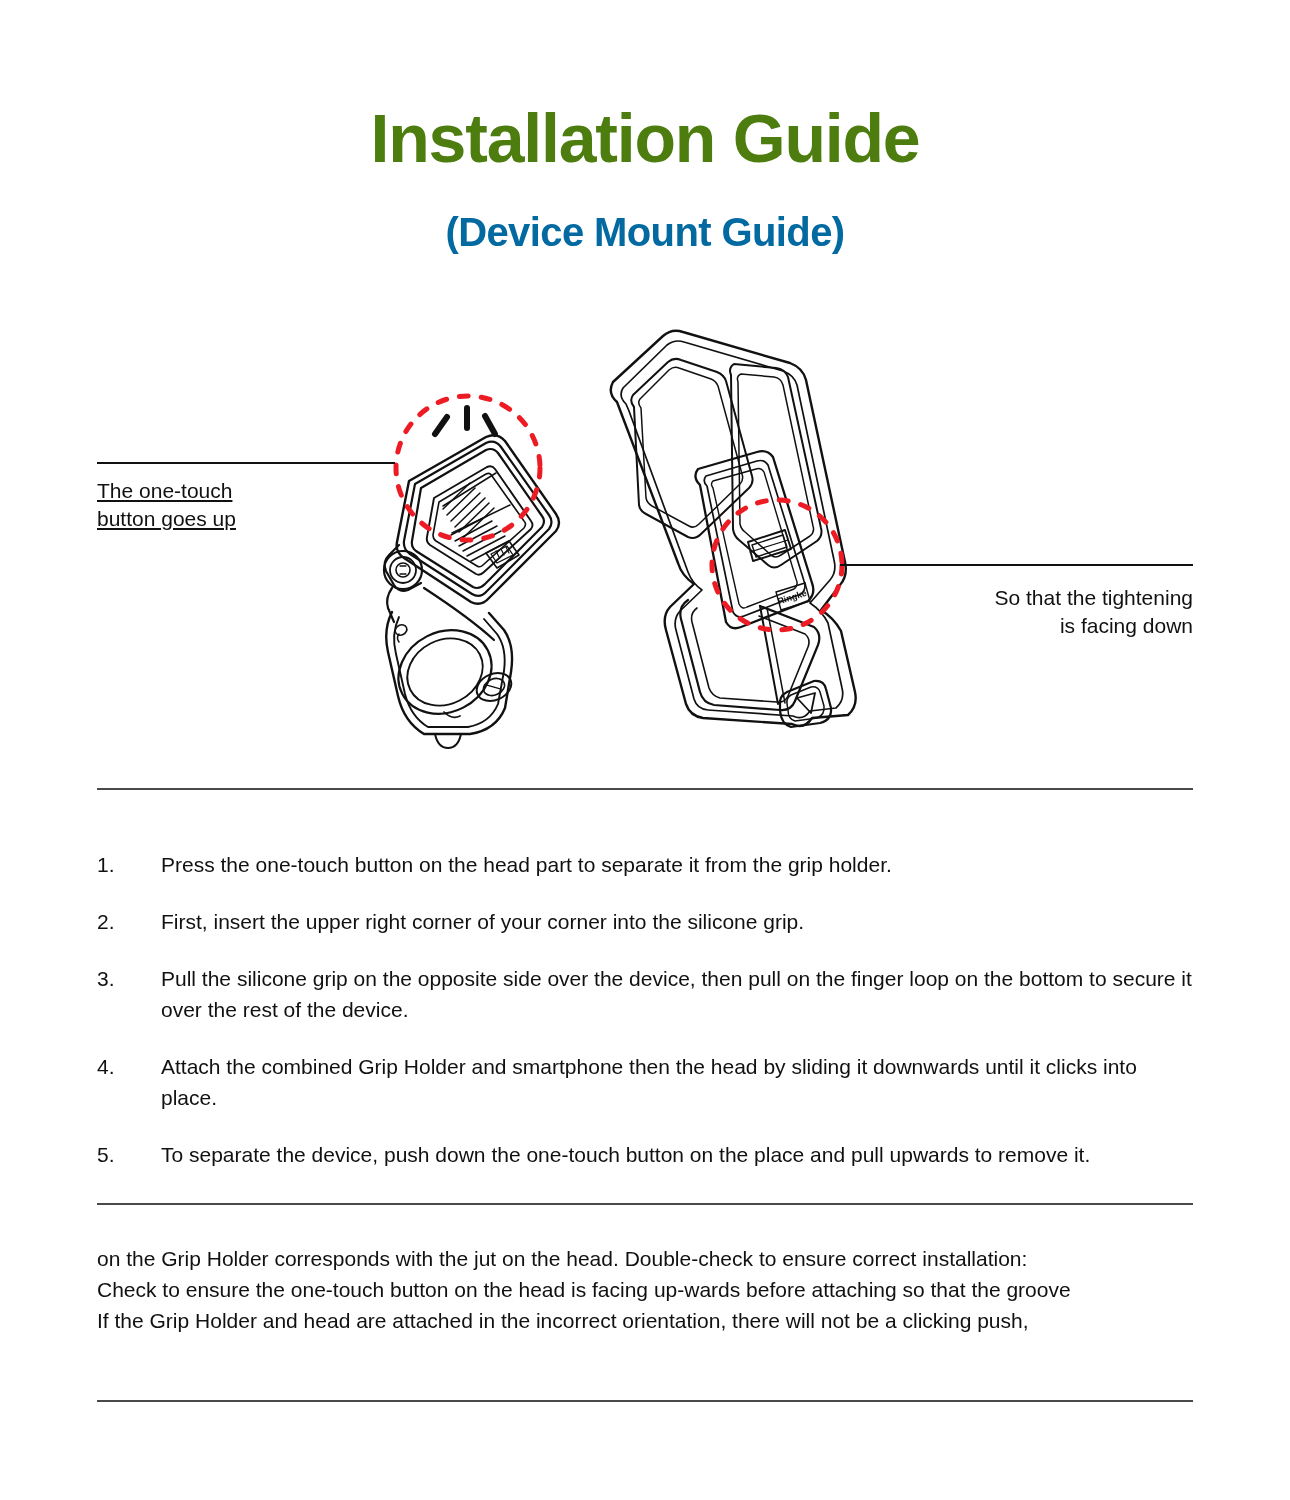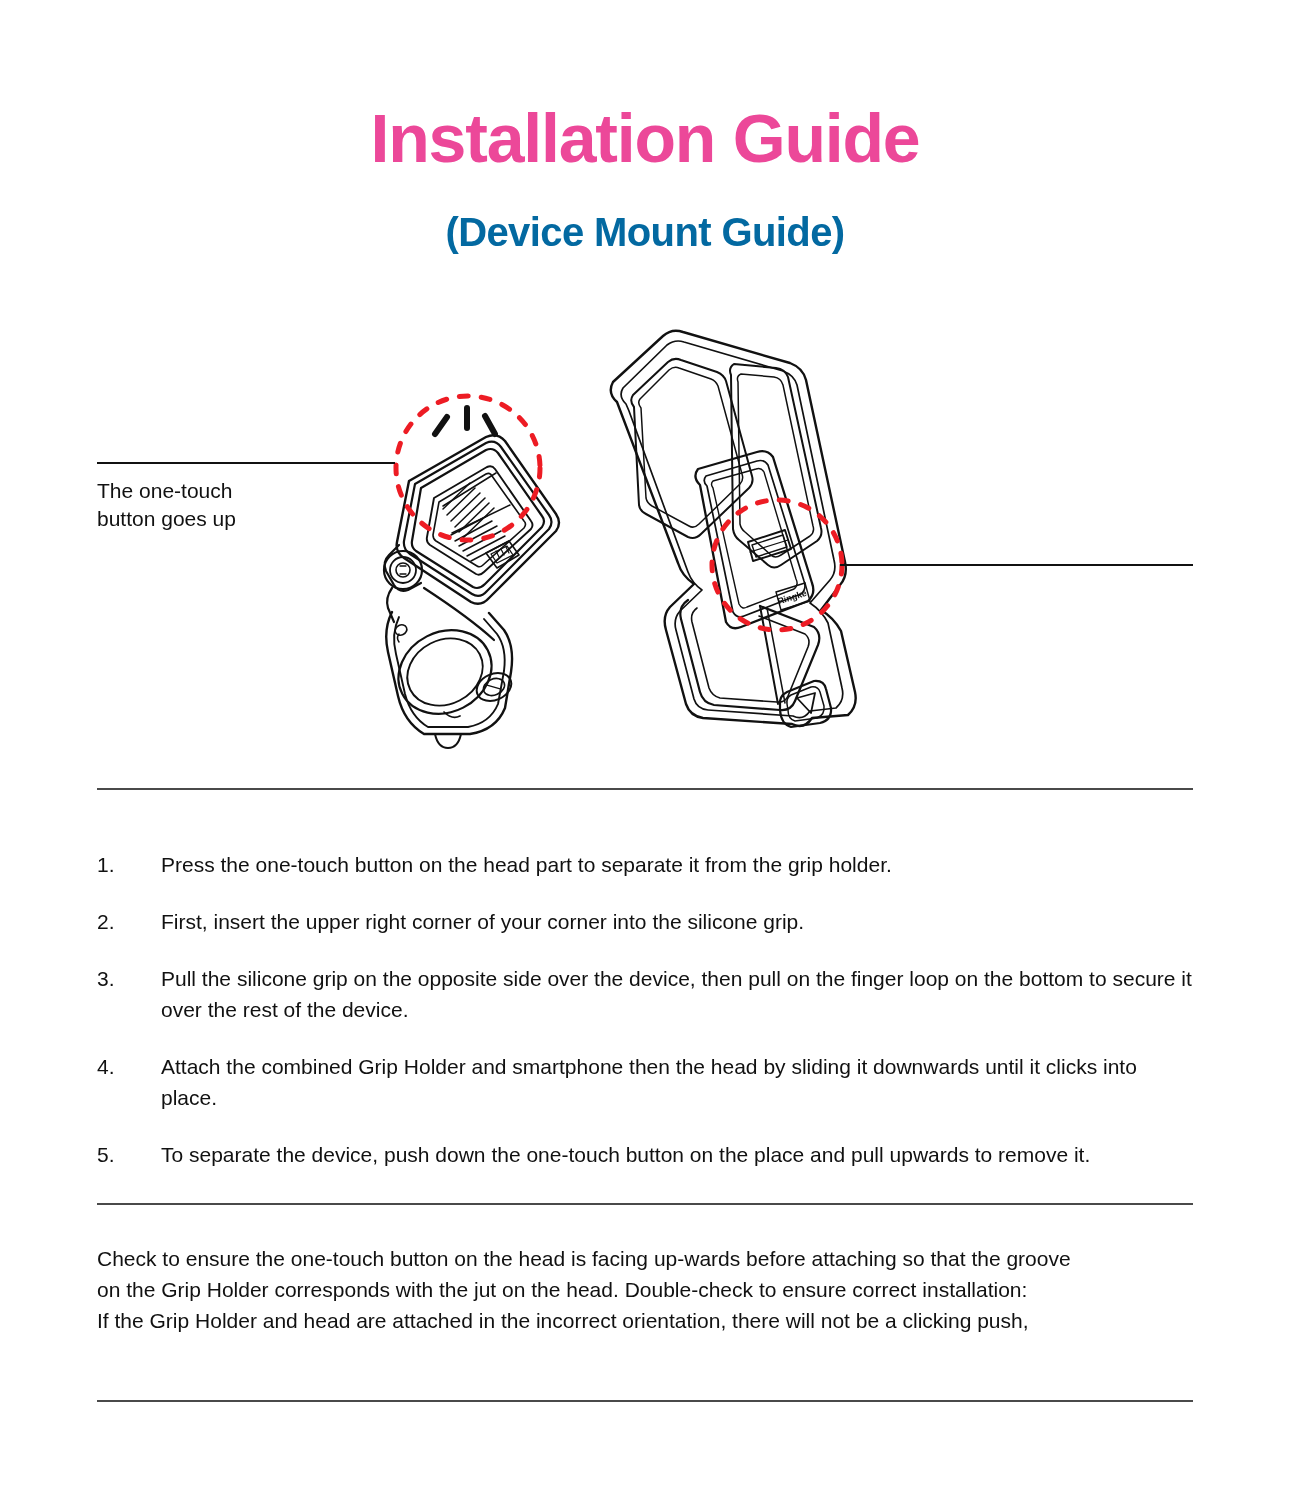--- a/index.html
+++ b/index.html
@@ -25,21 +25,21 @@
   .title {
     position: absolute;
     left: 0;
     top: 104px;
     width: 1290px;
     text-align: center;
     font-size: 68px;
     font-weight: 700;
     letter-spacing: -1.2px;
     line-height: 1;
-    color: #ec4899;
+    color: #4d7c0f;
   }
   .subtitle {
     position: absolute;
     left: 0;
     top: 212px;
     width: 1290px;
     text-align: center;
     font-size: 40px;
     font-weight: 700;
     letter-spacing: -0.6px;
@@ -62,20 +62,21 @@
     position: absolute;
     font-size: 21px;
     line-height: 28px;
     color: #111111;
     white-space: pre-line;
   }
   .callout-left {
     left: 97px;
     top: 477px;
     text-align: left;
+    text-decoration: underline;
   }
   .callout-right {
     right: 97px;
     top: 584px;
     text-align: right;
   }
 
   
   .rule {
     position: absolute;
@@ -272,20 +273,22 @@
       <circle cx="468" cy="168" r="72" fill="none" stroke="#ED1C24" stroke-width="5" stroke-linecap="round" stroke-dasharray="9 13"></circle>
       <circle cx="777" cy="265" r="65" fill="none" stroke="#ED1C24" stroke-width="5" stroke-linecap="round" stroke-dasharray="9 13"></circle>
 
       <path d="M97 163 L395 163" stroke="#111111" stroke-width="2.2"></path>
       <path d="M840 265 L1193 265" stroke="#111111" stroke-width="2.2"></path>
     </svg>
   </div>
 
   <div class="callout callout-left">The one-touch
 button goes up</div>
+  <div class="callout callout-right">So that the tightening
+is facing down</div>
 
   <div class="rule rule-1"></div>
   <div class="rule rule-2"></div>
   <div class="rule rule-3"></div>
 
   <div class="steps">
     <div class="step">
       <span class="step-num">1.</span>
       <span class="step-text">Press the one-touch button on the head part to separate it from  the grip holder.</span>
     </div>
@@ -301,18 +304,18 @@
       <span class="step-num">4.</span>
       <span class="step-text">Attach the combined Grip Holder and smartphone then the head by sliding it downwards until it clicks into place.</span>
     </div>
     <div class="step">
       <span class="step-num">5.</span>
       <span class="step-text">To separate the device, push down the one-touch button on the  place and pull upwards to remove it.</span>
     </div>
   </div>
 
   <div class="note">
+    <span class="note-line">on the Grip Holder corresponds with the jut on the head. Double-check to ensure correct installation:</span>
     <span class="note-line">Check to ensure the one-touch button on the head is facing up-wards before attaching so that the groove</span>
-    <span class="note-line">on the Grip Holder corresponds with the jut on the head. Double-check to ensure correct installation:</span>
     <span class="note-line">If the Grip Holder and head are attached in the incorrect orientation, there will not be a clicking push,</span>
   </div>
 
 </div>
 
 </body></html>

